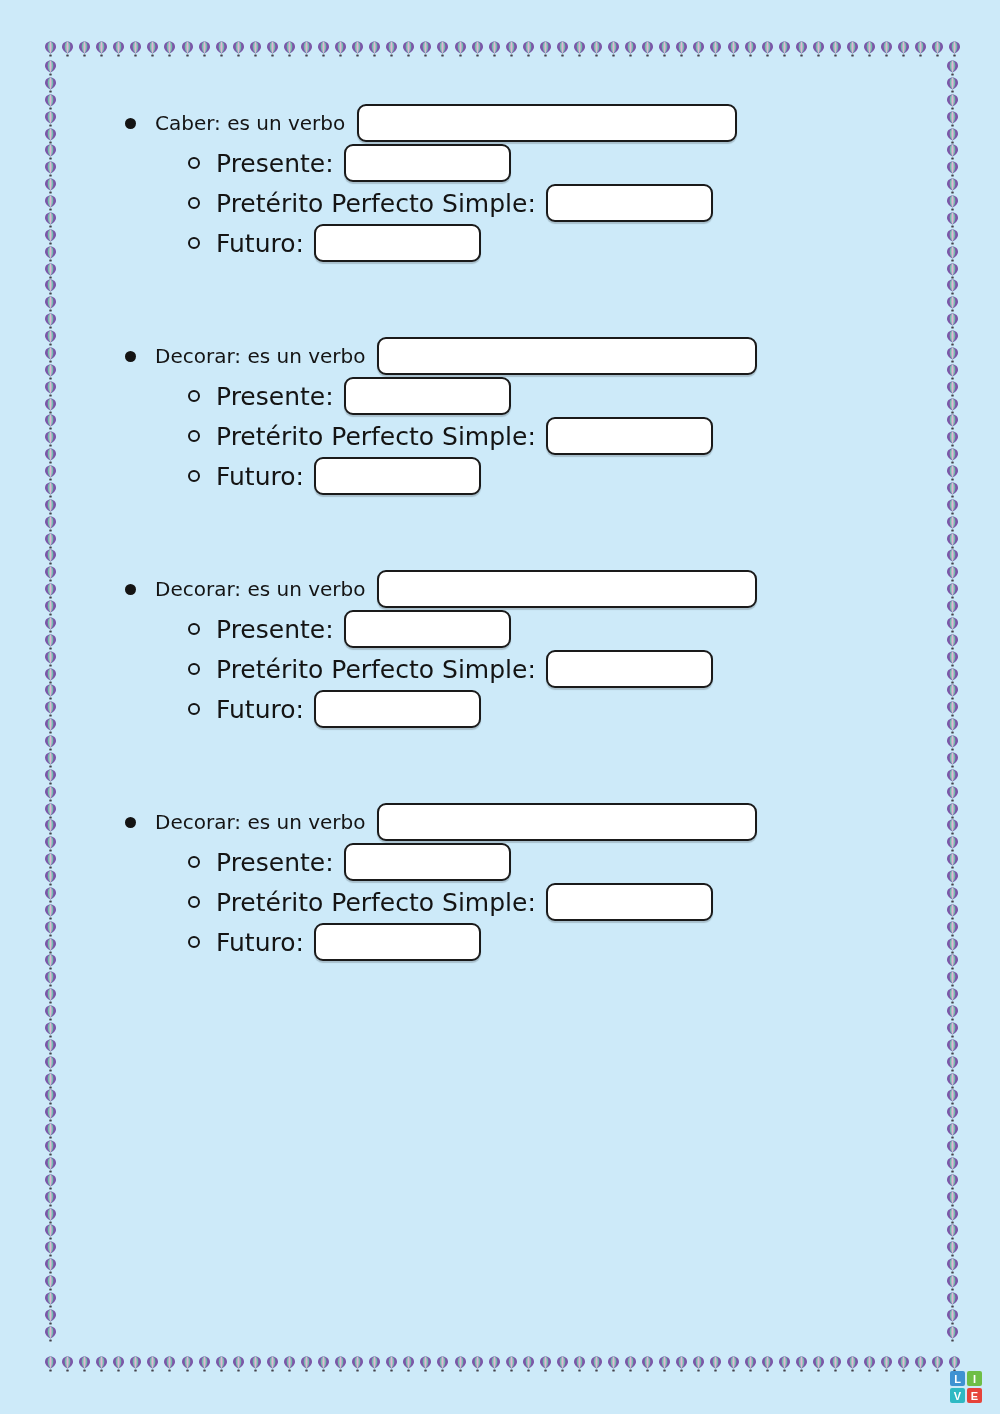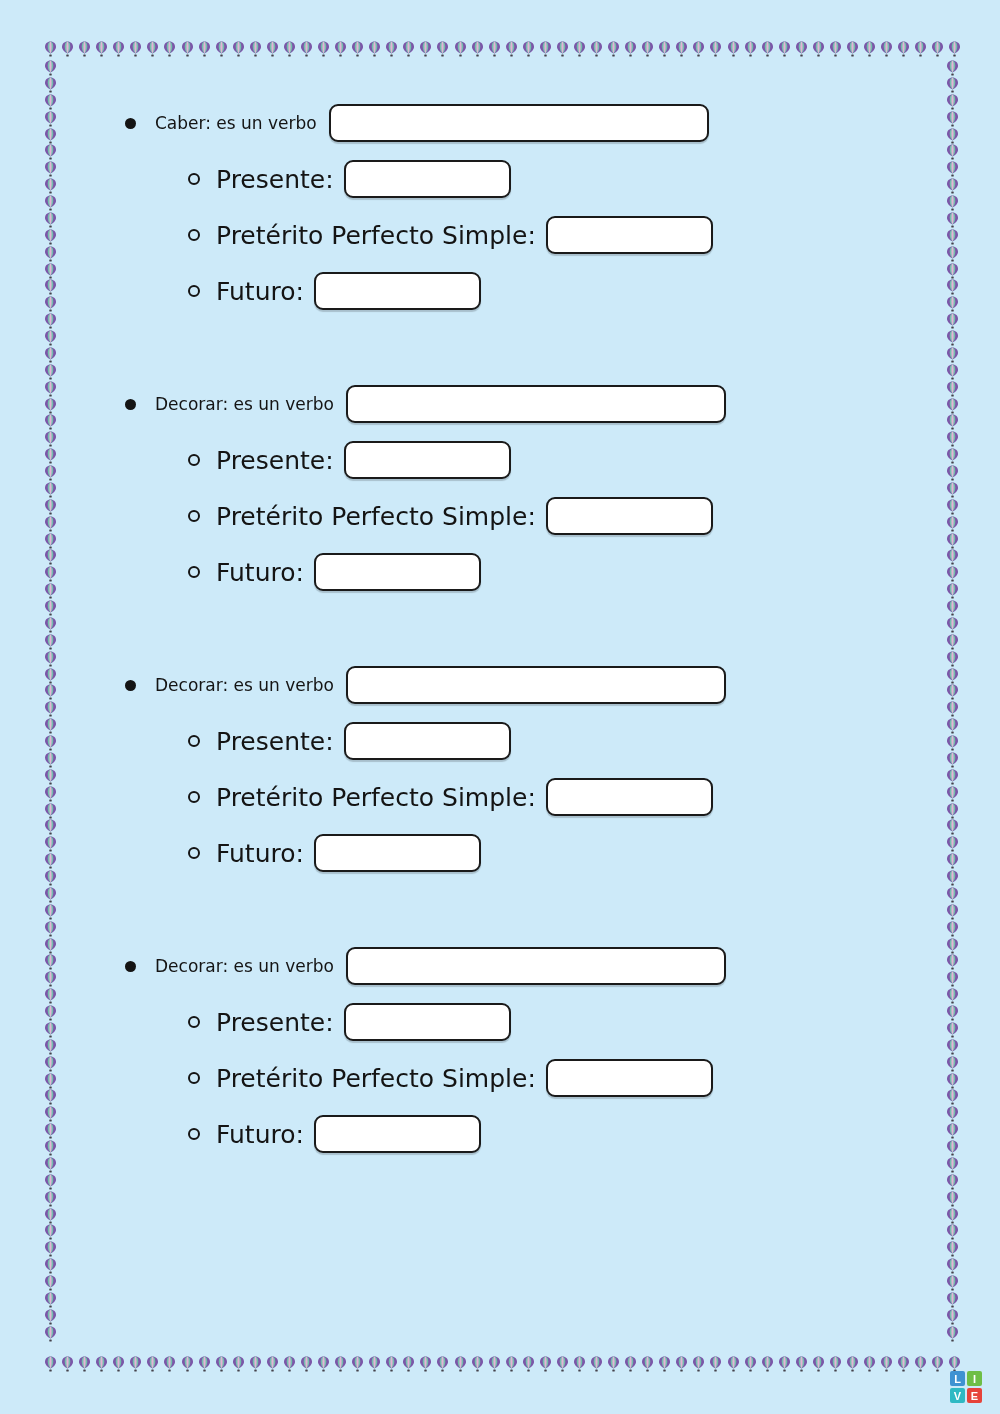--- a/index.html
+++ b/index.html
@@ -19,22 +19,22 @@
   .border-bottom { left: 44px;  top: 1356px;  width: 918px;  height: 17px; flex-direction: row; }
   .border-left   { left: 44px;  top: 60px;    width: 13px;   height: 1282px; flex-direction: column; }
   .border-right  { left: 946px; top: 60px;    width: 13px;   height: 1282px; flex-direction: column; }
   .balloon { width: 13px; height: 16px; flex: none; line-height: 0; }
 
   
   .content { position: absolute; left: 0; top: 0; width: 1000px; padding-top: 103px; }
   .verb-section { margin-bottom: 73px; }
   .title-row { display: flex; align-items: center; height: 40px; margin-left: 125px; }
   .dot { width: 11px; height: 11px; border-radius: 50%; background: #141414; margin-right: 19px; flex: none; }
-  .title-text { font-size: 17px; margin-right: 12px; white-space: nowrap; }
-  .sub-row { display: flex; align-items: center; height: 40px; margin-left: 188px; margin-top: 16px; }
+  .title-text { font-size: 20px; margin-right: 12px; white-space: nowrap; }
+  .sub-row { display: flex; align-items: center; height: 40px; margin-left: 188px; }
   .circle { width: 12px; height: 12px; border: 2px solid #141414; border-radius: 50%; margin-right: 16px; flex: none; background: transparent; }
   .sub-label { font-size: 25px; margin-right: 10px; white-space: nowrap; }
 
   .answer-input {
     height: 38px;
     background: #ffffff;
     border: 2px solid #1a1a1a;
     border-radius: 9px;
     box-shadow: 0 2px 1px rgba(0,0,0,0.18);
     outline: none;

